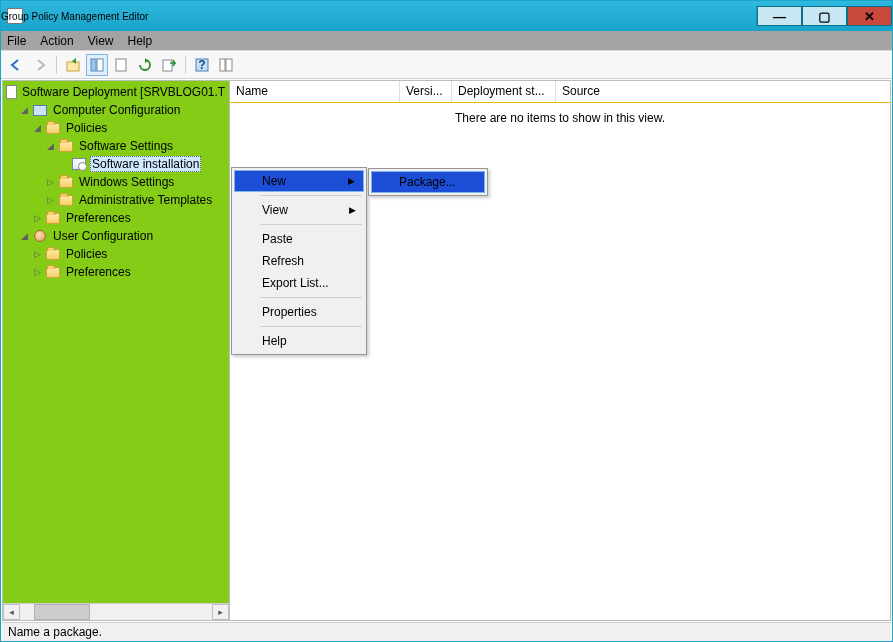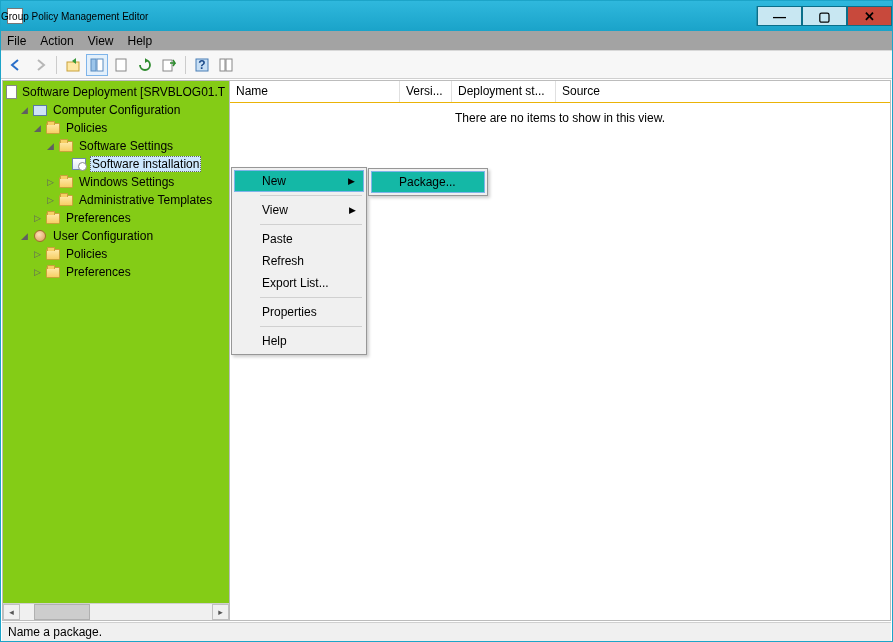--- a/index.html
+++ b/index.html
@@ -42,21 +42,21 @@
 .colhdrs { height: 22px; border-bottom: 1px solid #eab308; display: flex; }
 .colh { border-right: 1px solid #e0e0e0; padding: 3px 6px; font-size: 12px; background: #fff; }
 .empty { text-align: center; color: #000; padding-top: 8px; font-size: 12px; }
 
 
 .statusbar { position: absolute; bottom: 0; left: 1px; right: 1px; height: 19px; background: #f0f0f0; border-top: 1px solid #d0d0d0; padding: 2px 6px; font-size: 12px; }
 
 
 .ctxmenu { position: absolute; background: #f0f0f0; border: 1px solid #979797; box-shadow: 2px 2px 3px rgba(0,0,0,0.2); padding: 2px; }
 .mitem { height: 22px; display: flex; align-items: center; padding: 0 30px 0 28px; position: relative; font-size: 12px; }
-.mitem.hi { background: #14b8a6; border: 1px solid #7eb4ea; padding: 0 17px 0 27px; }
+.mitem.hi { background: #1d4ed8; border: 1px solid #7eb4ea; padding: 0 17px 0 27px; }
 .mitem .arrow { position: absolute; right: 8px; font-size: 9px; }
 .msep { height: 1px; background: #d0d0d0; margin: 3px 2px 3px 26px; }
 .ctxmenu.main { left: 230px; top: 166px; width: 136px; }
 .ctxmenu.sub { left: 367px; top: 167px; width: 120px; }
 
 
 .i-folder { width: 14px; height: 11px; background: linear-gradient(#ffe9a8,#f7cf66); border: 1px solid #c9a23b; border-radius: 1px; position: relative; }
 .i-folder:before { content: ""; position: absolute; top: -3px; left: 0; width: 6px; height: 3px; background: #f7cf66; border: 1px solid #c9a23b; border-bottom: none; }
 .i-comp { width: 14px; height: 11px; background: #cfe3f6; border: 1px solid #5a7aa3; }
 .i-user { width: 12px; height: 12px; border-radius: 50%; background: radial-gradient(circle at 40% 35%, #ffe0b8, #d79b55); border: 1px solid #a06a2f; }

